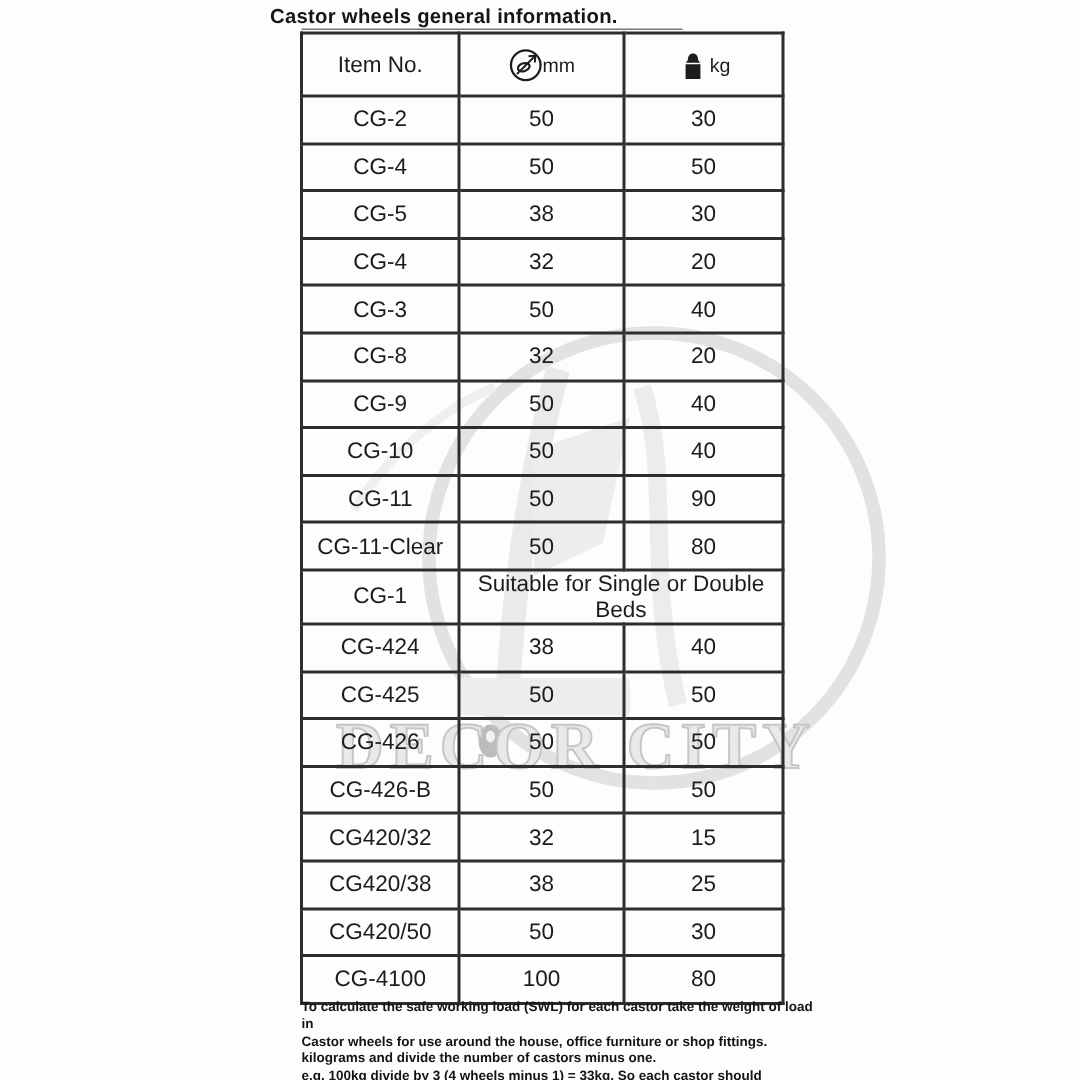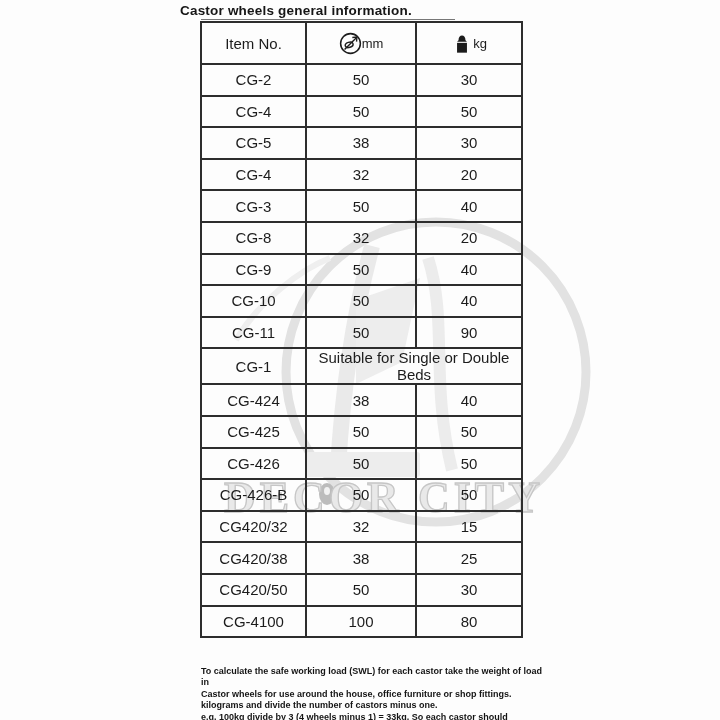--- a/index.html
+++ b/index.html
@@ -127,20 +127,25 @@
         <td>CG-10</td>
         <td>50</td>
         <td>40</td>
       </tr>
       <tr>
         <td>CG-11</td>
         <td>50</td>
         <td>90</td>
       </tr>
       <tr>
+        <td>CG-11-Clear</td>
+        <td>50</td>
+        <td>80</td>
+      </tr>
+      <tr>
         <td>CG-1</td>
         <td class="c-note" colspan="2">Suitable for Single or Double Beds</td>
       </tr>
       <tr>
         <td>CG-424</td>
         <td>38</td>
         <td>40</td>
       </tr>
       <tr>
         <td>CG-425</td>

